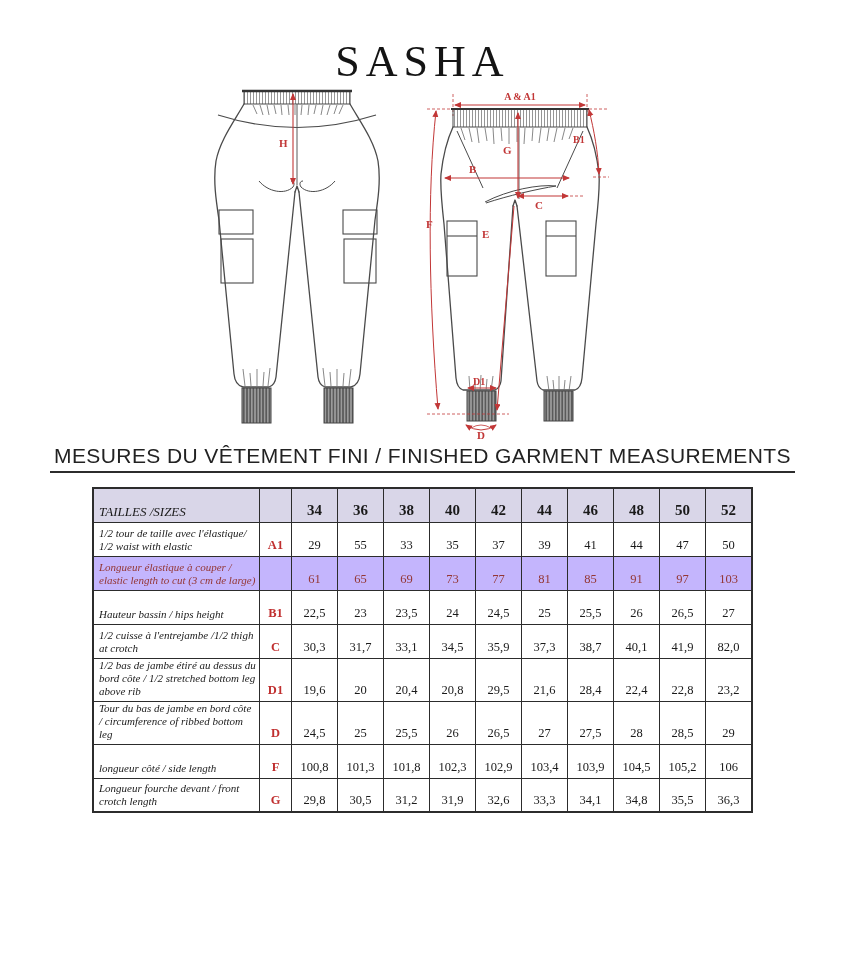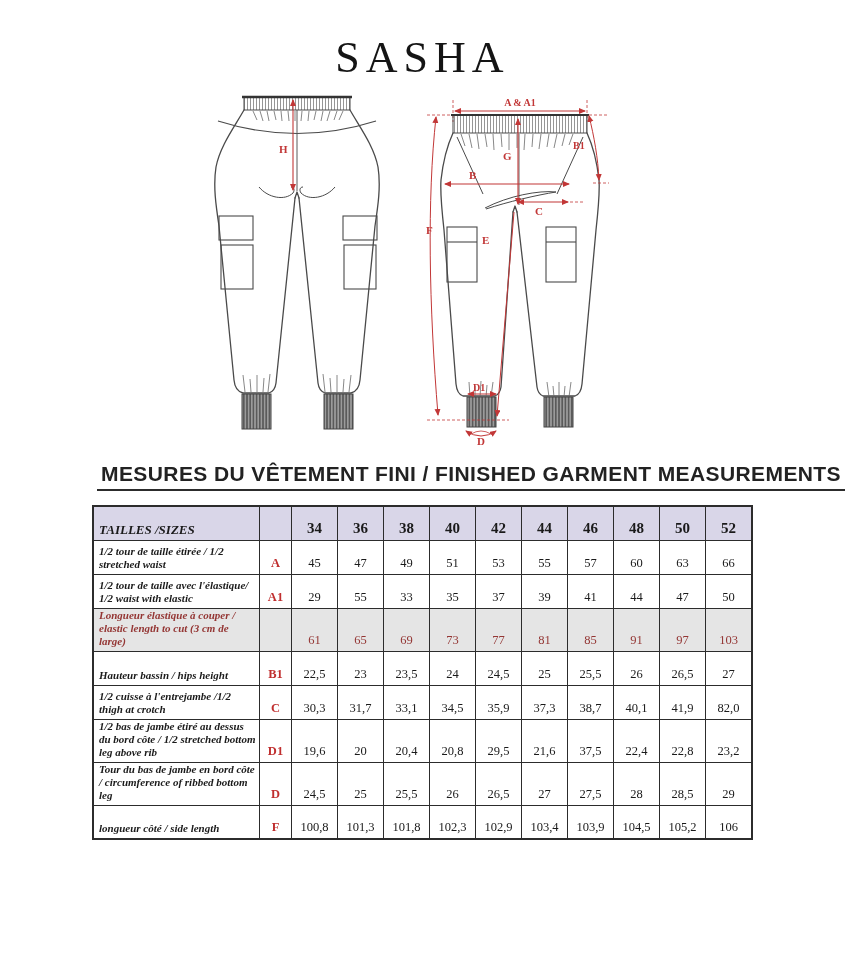--- a/index.html
+++ b/index.html
@@ -3,54 +3,54 @@
 <meta charset="utf-8">
 <title>SASHA</title>
 <style>
   html,body{margin:0;padding:0;}
   body{
     width:845px;height:965px;background:#ffffff;overflow:hidden;
     font-family:"Liberation Serif", serif;color:#1a1a1a;
   }
   .page{width:845px;height:965px;position:relative;}
   .title{
-    text-align:center;margin:12px;padding-top:22px;
+    text-align:center;margin:0;padding-top:38px;
     font-family:"Liberation Serif", serif;font-weight:400;
     font-size:44px;letter-spacing:6px;color:#141414;line-height:1.1;
   }
   .drawings{
     display:flex;justify-content:center;align-items:flex-start;
     gap:26px;margin-top:2px;height:356px;
   }
-  .heading-wrap{text-align:right;margin-top:12px;font-weight:bold;}
+  .heading-wrap{text-align:center;margin-top:0;}
   .heading{
     display:inline-block;
     font-family:"Liberation Sans", sans-serif;
     font-size:21px;letter-spacing:0.4px;color:#222;
     border-bottom:2px solid #2c2c2c;padding:0 4px 3px 4px;
     white-space:nowrap;
   }
   table.meas{
     border-collapse:collapse;margin:14px auto 0 auto;
     border:2px solid #2c2c2c;table-layout:fixed;width:596px;
   }
   table.meas th, table.meas td{
     border:1px solid #2c2c2c;vertical-align:bottom;
     padding:0 2px 3px 2px;overflow:hidden;
   }
   table.meas thead tr{background:#d9d6e8;height:34px;}
   table.meas tbody tr{height:34px;background:#ffffff;}
   .c-label{width:158px;text-align:left;padding-left:5px !important;
-    font-style:italic;font-weight:bold;font-size:11px;line-height:1.18;}
+    font-style:italic;font-weight:normal;font-size:11px;line-height:1.18;}
   .c-letter{width:27px;text-align:center;font-weight:bold;font-size:12.5px;color:#c02f2f;}
   .c-size,.c-val{width:41px;text-align:center;}
   .c-size{font-weight:bold;font-size:15px;}
   .c-val{font-size:12.5px;}
   th.c-label{font-size:13px;}
-  tr.hl td{background:#e5e5e5;color:#943634;}
+  tr.hl td{background:#c4b5fd;color:#943634;}
   tr.hl td.c-label{color:#943634;}
   svg text.rlab{font-family:"Liberation Serif", serif;font-weight:bold;fill:#c23737;}
 </style>
 </head>
 <body>
 
 <div class="page">
 
   <h1 class="title">SASHA</h1>
 
@@ -229,34 +229,20 @@
           <th class="c-size">42</th>
           <th class="c-size">44</th>
           <th class="c-size">46</th>
           <th class="c-size">48</th>
           <th class="c-size">50</th>
           <th class="c-size">52</th>
         </tr>
     </thead>
     <tbody>
 
-    <tr>
-          <td class="c-label">1/2 tour de taille étirée  / 1/2 stretched waist</td>
-          <td class="c-letter">A</td>
-          <td class="c-val">45</td>
-          <td class="c-val">47</td>
-          <td class="c-val">49</td>
-          <td class="c-val">51</td>
-          <td class="c-val">53</td>
-          <td class="c-val">55</td>
-          <td class="c-val">57</td>
-          <td class="c-val">60</td>
-          <td class="c-val">63</td>
-          <td class="c-val">66</td>
-        </tr>
         <tr>
           <td class="c-label">1/2 tour de taille avec l'élastique/ 1/2 waist with elastic</td>
           <td class="c-letter">A1</td>
           <td class="c-val">29</td>
           <td class="c-val">55</td>
           <td class="c-val">33</td>
           <td class="c-val">35</td>
           <td class="c-val">37</td>
           <td class="c-val">39</td>
           <td class="c-val">41</td>
@@ -308,21 +294,21 @@
         </tr>
         <tr>
           <td class="c-label">1/2 bas de jambe étiré au dessus du bord côte / 1/2 stretched bottom leg above rib</td>
           <td class="c-letter">D1</td>
           <td class="c-val">19,6</td>
           <td class="c-val">20</td>
           <td class="c-val">20,4</td>
           <td class="c-val">20,8</td>
           <td class="c-val">29,5</td>
           <td class="c-val">21,6</td>
-          <td class="c-val">37,5</td>
+          <td class="c-val">28,4</td>
           <td class="c-val">22,4</td>
           <td class="c-val">22,8</td>
           <td class="c-val">23,2</td>
         </tr>
         <tr>
           <td class="c-label">Tour du bas de jambe en bord côte / circumference of ribbed bottom leg</td>
           <td class="c-letter">D</td>
           <td class="c-val">24,5</td>
           <td class="c-val">25</td>
           <td class="c-val">25,5</td>
@@ -341,16 +327,30 @@
           <td class="c-val">101,3</td>
           <td class="c-val">101,8</td>
           <td class="c-val">102,3</td>
           <td class="c-val">102,9</td>
           <td class="c-val">103,4</td>
           <td class="c-val">103,9</td>
           <td class="c-val">104,5</td>
           <td class="c-val">105,2</td>
           <td class="c-val">106</td>
         </tr>
+        <tr>
+          <td class="c-label">Longueur fourche devant / front crotch length</td>
+          <td class="c-letter">G</td>
+          <td class="c-val">29,8</td>
+          <td class="c-val">30,5</td>
+          <td class="c-val">31,2</td>
+          <td class="c-val">31,9</td>
+          <td class="c-val">32,6</td>
+          <td class="c-val">33,3</td>
+          <td class="c-val">34,1</td>
+          <td class="c-val">34,8</td>
+          <td class="c-val">35,5</td>
+          <td class="c-val">36,3</td>
+        </tr>
       </tbody>
   </table>
 
 </div>
 
 </body></html>

